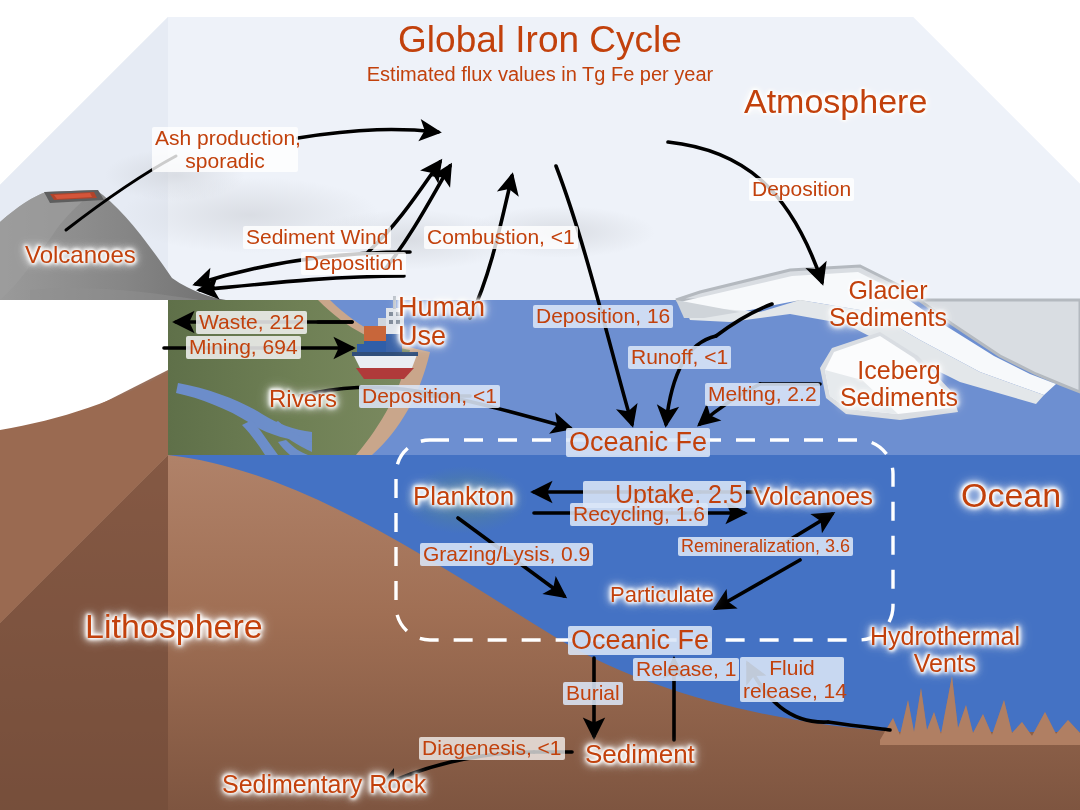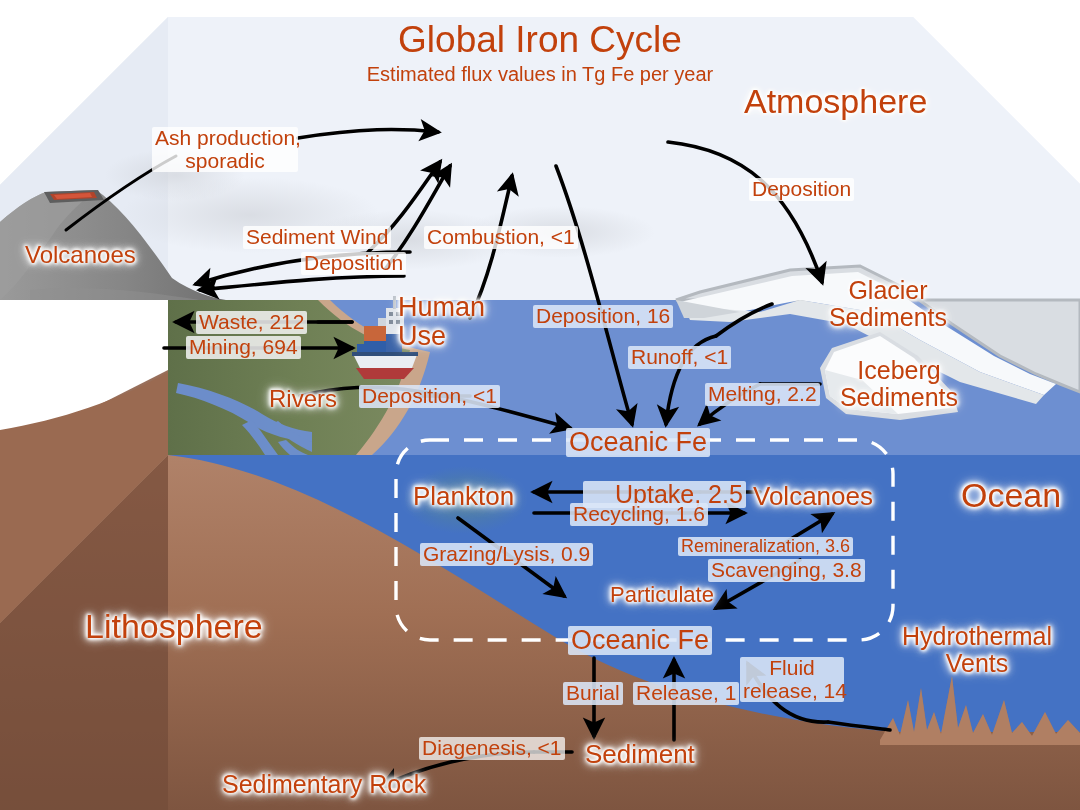--- a/index.html
+++ b/index.html
@@ -304,21 +304,21 @@
   <div class="lbl glow" style="left:413px; top:482px; font-size:26px;">Plankton</div>
 
   <div class="lbl glow" style="left:753px; top:482px; font-size:26px;">Volcanoes</div>
 
   <div class="lbl glow" style="left:610px; top:583px; font-size:22px;">Particulate</div>
 
   <div class="lbl glow" style="left:585px; top:740px; font-size:26px;">Sediment</div>
 
   <div class="lbl glow" style="left:222px; top:771px; font-size:25px;">Sedimentary Rock</div>
 
-  <div class="lbl glow ctr" style="left:898px; top:623px; width:158px; font-size:25px;">Hydrothermal
+  <div class="lbl glow ctr" style="left:866px; top:623px; width:158px; font-size:25px;">Hydrothermal
 Vents</div>
 
   <div class="lbl fluxlbl ctr" style="left:152px; top:127px; width:146px; font-size:21px;">Ash production,
 sporadic</div>
 
   <div class="lbl fluxlbl" style="left:243px; top:226px; font-size:21px;">Sediment Wind</div>
 
   <div class="lbl fluxlbl" style="left:301px; top:252px; font-size:21px;">Deposition</div>
 
   <div class="lbl fluxlbl" style="left:424px; top:226px; font-size:21px;">Combustion, &lt;1</div>
@@ -338,24 +338,23 @@
   <div class="lbl fluxlbl onocean" style="left:705px; top:383px; font-size:21px;">Melting, 2.2</div>
 
   <div class="lbl fluxlbl onocean" style="left:583px; top:481px; font-size:25px;padding-left:32px;">Uptake, 2.5</div>
 
   <div class="lbl fluxlbl onocean" style="left:570px; top:503px; font-size:21px;">Recycling, 1.6</div>
 
   <div class="lbl fluxlbl onocean" style="left:420px; top:543px; font-size:21px;">Grazing/Lysis, 0.9</div>
 
   <div class="lbl fluxlbl onocean" style="left:678px; top:537px; font-size:18px;">Remineralization, 3.6</div>
 
-  <div class="lbl fluxlbl onocean" style="left:708px; top:559px; font-size:21px;">Scavenging, 3.8</div>
 
   <div class="lbl fluxlbl onocean" style="left:563px; top:682px; font-size:21px;">Burial</div>
 
-  <div class="lbl fluxlbl onocean" style="left:633px; top:682px; font-size:21px;">Release, 1</div>
+  <div class="lbl fluxlbl onocean" style="left:633px; top:658px; font-size:21px;">Release, 1</div>
 
   <div class="lbl fluxlbl onocean ctr" style="left:740px; top:657px; width:104px; font-size:21px;">Fluid
 release, 14</div>
 
   <div class="lbl fluxlbl onsoil" style="left:419px; top:737px; font-size:21px;">Diagenesis, &lt;1</div>
 
 </div>
 
 </body></html>

